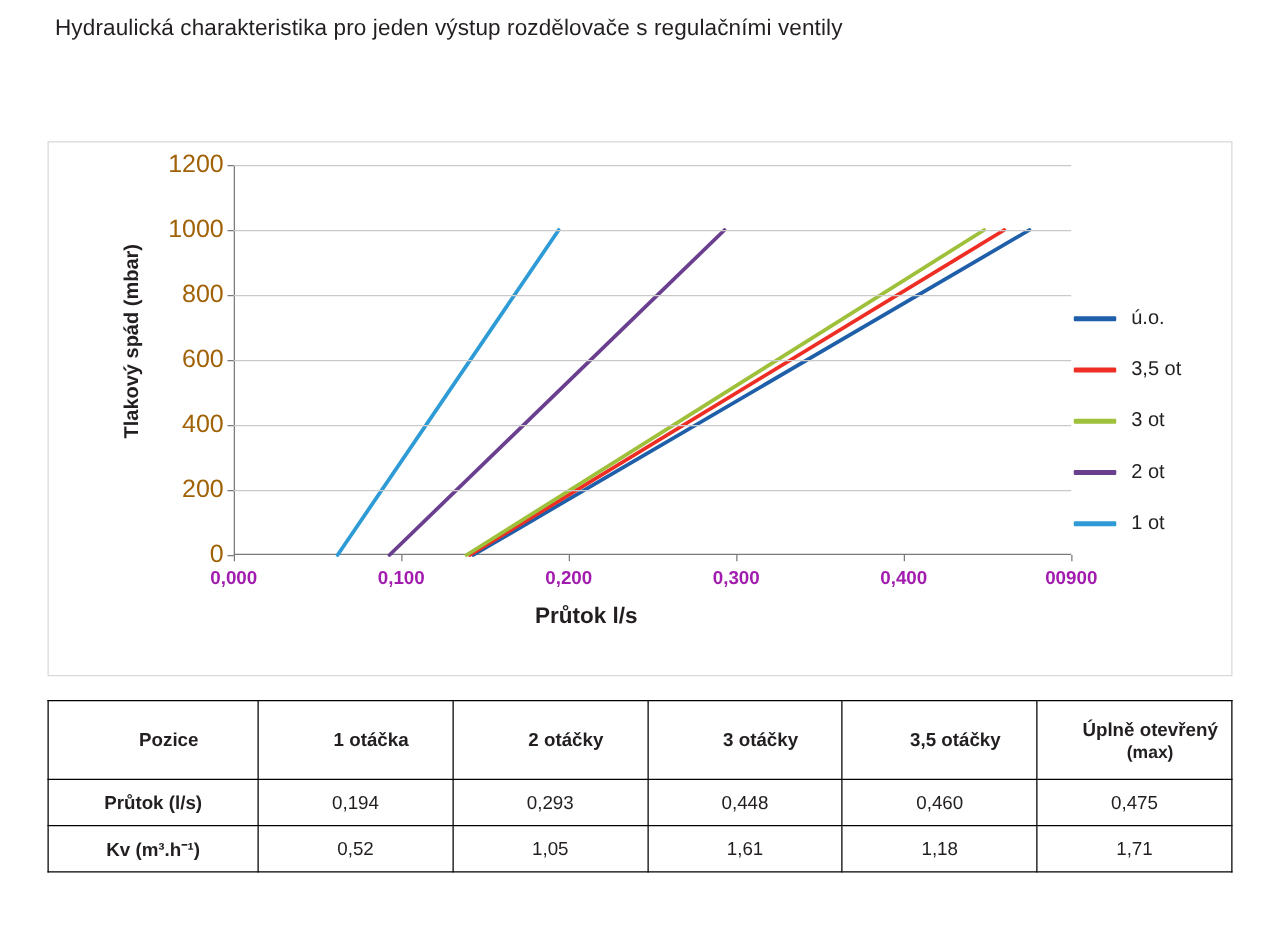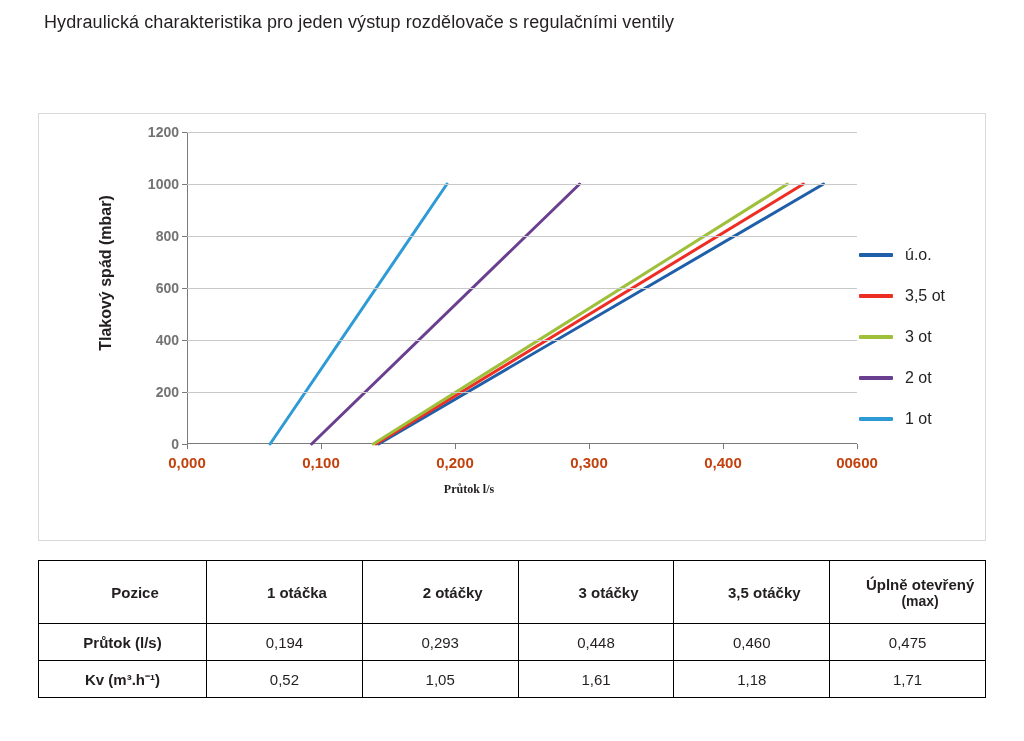--- a/index.html
+++ b/index.html
@@ -60,24 +60,23 @@
     font-size: 16px;
     font-weight: bold;
     color: #231f20;
   }
   .x-axis-title {
     position: absolute;
     left: 110px;
     top: 368px;
     width: 640px;
     text-align: center;
-    font-size: 12px;
-    font-weight: bold;
-    color: #231f20;
-    font-family: Liberation Serif, serif;
+    font-size: 18px;
+    font-weight: bold;
+    color: #231f20;
   }
   .plot-area {
     position: absolute;
     left: 148px;
     top: 18px;
     width: 670px;
     height: 312px;
     box-sizing: border-box;
   }
   .gridline {
@@ -100,40 +99,40 @@
     left: 0;
     bottom: 0;
     width: 100%;
     height: 1px;
     background: #7a7a7a;
   }
   .ytick-label {
     position: absolute;
     right: calc(100% + 8px);
     transform: translateY(-50%);
-    font-size: 14px;
-    font-weight: bold;
+    font-size: 20px;
+    font-weight: normal;
     white-space: nowrap;
-    color: #737373;
+    color: #a16207;
   }
   .ytick-mark {
     position: absolute;
     right: 100%;
     width: 5px;
     height: 1px;
     background: #7a7a7a;
   }
   .xtick-label {
     position: absolute;
     top: calc(100% + 10px);
     transform: translateX(-50%);
     font-size: 15px;
     font-weight: bold;
     white-space: nowrap;
-    color: #c2410c;
+    color: #a21caf;
   }
   .xtick-mark {
     position: absolute;
     top: 100%;
     width: 1px;
     height: 5px;
     background: #7a7a7a;
   }
   .series-svg {
     position: absolute;
@@ -243,21 +242,21 @@
           <div class="xtick-label" style="left: 0px;">0,000</div>
           <div class="xtick-mark" style="left: 0px;"></div>
           <div class="xtick-label" style="left: 134px;">0,100</div>
           <div class="xtick-mark" style="left: 134px;"></div>
           <div class="xtick-label" style="left: 268px;">0,200</div>
           <div class="xtick-mark" style="left: 268px;"></div>
           <div class="xtick-label" style="left: 402px;">0,300</div>
           <div class="xtick-mark" style="left: 402px;"></div>
           <div class="xtick-label" style="left: 536px;">0,400</div>
           <div class="xtick-mark" style="left: 536px;"></div>
-          <div class="xtick-label" style="left: 670px;">00600</div>
+          <div class="xtick-label" style="left: 670px;">00900</div>
           <div class="xtick-mark" style="left: 670px;"></div>
         </div>
     </div>
 
     <div class="legend" id="legend">
         <div class="legend-row">
           <span class="legend-swatch" style="background: rgb(31, 95, 169);"></span>
           <span class="legend-label">ú.o.</span>
         </div>
         <div class="legend-row">

